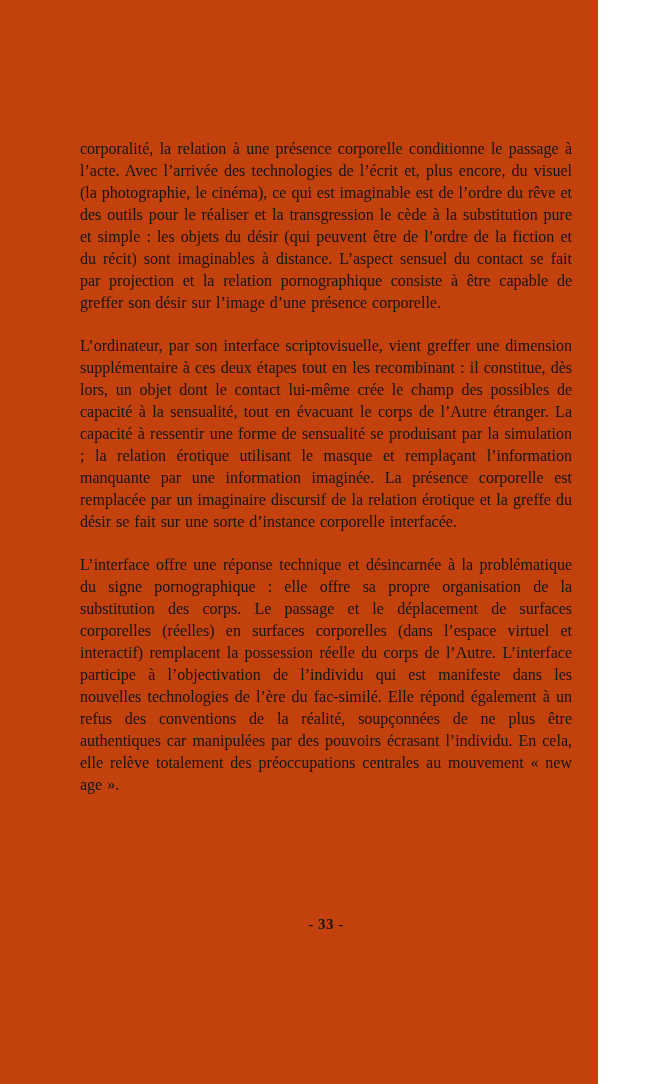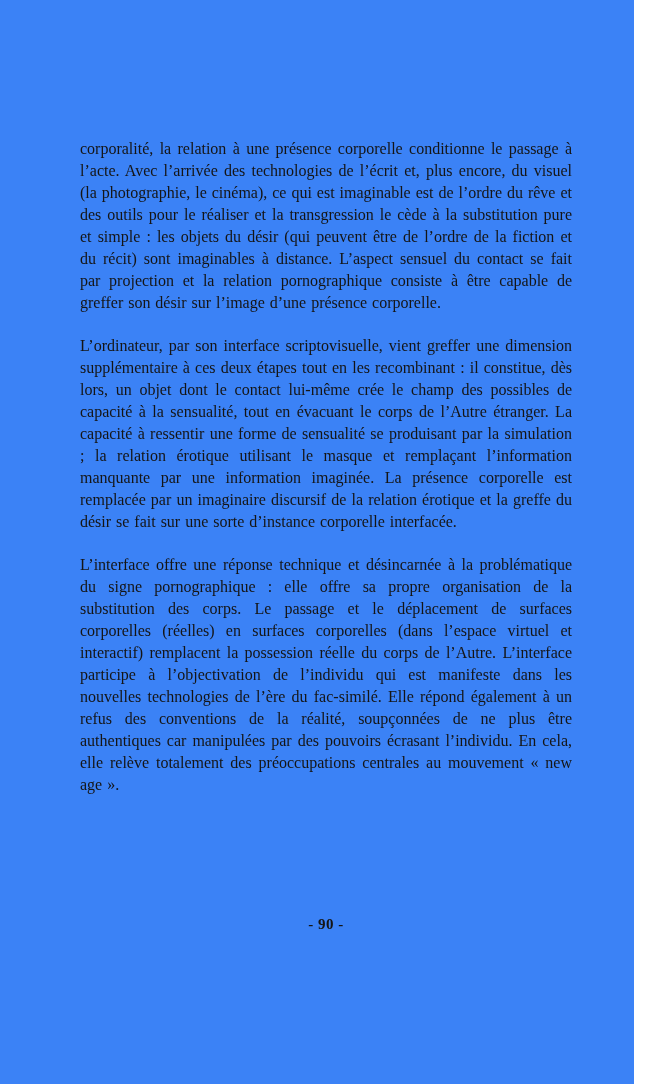--- a/index.html
+++ b/index.html
@@ -14,22 +14,21 @@
     font-family: "Liberation Serif", "DejaVu Serif", serif;
     color: #151515;
     overflow: hidden;
   }
   .page {
     position: absolute;
     top: 0;
     left: 0;
     width: 598px;
     height: 1084px;
-    background: #3b82f6;
-    padding-left: 36px;
+    background: #c2410c;
   }
   .text-block {
     position: absolute;
     top: 138px;
     left: 80px;
     width: 492px;
     font-size: 16px;
     line-height: 22px;
     text-align: justify;
   }
@@ -51,14 +50,14 @@
 </style>
 </head>
 <body>
 
 <div class="page">
   <div class="text-block">
     <p>corporalité, la relation à une présence corporelle conditionne le passage à l’acte. Avec l’arrivée des technologies de l’écrit et, plus encore, du visuel (la photographie, le cinéma), ce qui est imaginable est de l’ordre du rêve et des outils pour le réaliser et la transgression le cède à la substitution pure et simple : les objets du désir (qui peuvent être de l’ordre de la fiction et du récit) sont imaginables à distance. L’aspect sensuel du contact se fait par projection et la relation pornographique consiste à être capable de greffer son désir sur l’image d’une présence corporelle.</p>
     <p>L’ordinateur, par son interface scriptovisuelle, vient greffer une dimension supplémentaire à ces deux étapes tout en les recombinant : il constitue, dès lors, un objet dont le contact lui-même crée le champ des possibles de capacité à la sensualité, tout en évacuant le corps de l’Autre étranger. La capacité à ressentir une forme de sensualité se produisant par la simulation ; la relation érotique utilisant le masque et remplaçant l’information manquante par une information imaginée. La présence corporelle est remplacée par un imaginaire discursif de la relation érotique et la greffe du désir se fait sur une sorte d’instance corporelle interfacée.</p>
     <p>L’interface offre une réponse technique et désincarnée à la problématique du signe pornographique : elle offre sa propre organisation de la substitution des corps. Le passage et le déplacement de surfaces corporelles (réelles) en surfaces corporelles (dans l’espace virtuel et interactif) remplacent la possession réelle du corps de l’Autre. L’interface participe à l’objectivation de l’individu qui est manifeste dans les nouvelles technologies de l’ère du fac-similé. Elle répond également à un refus des conventions de la réalité, soupçonnées de ne plus être authentiques car manipulées par des pouvoirs écrasant l’individu. En cela, elle relève totalement des préoccupations centrales au mouvement « new age ».</p>
   </div>
-  <div class="page-number">- 90 -</div>
+  <div class="page-number">- 33 -</div>
 </div>
 
 </body></html>

